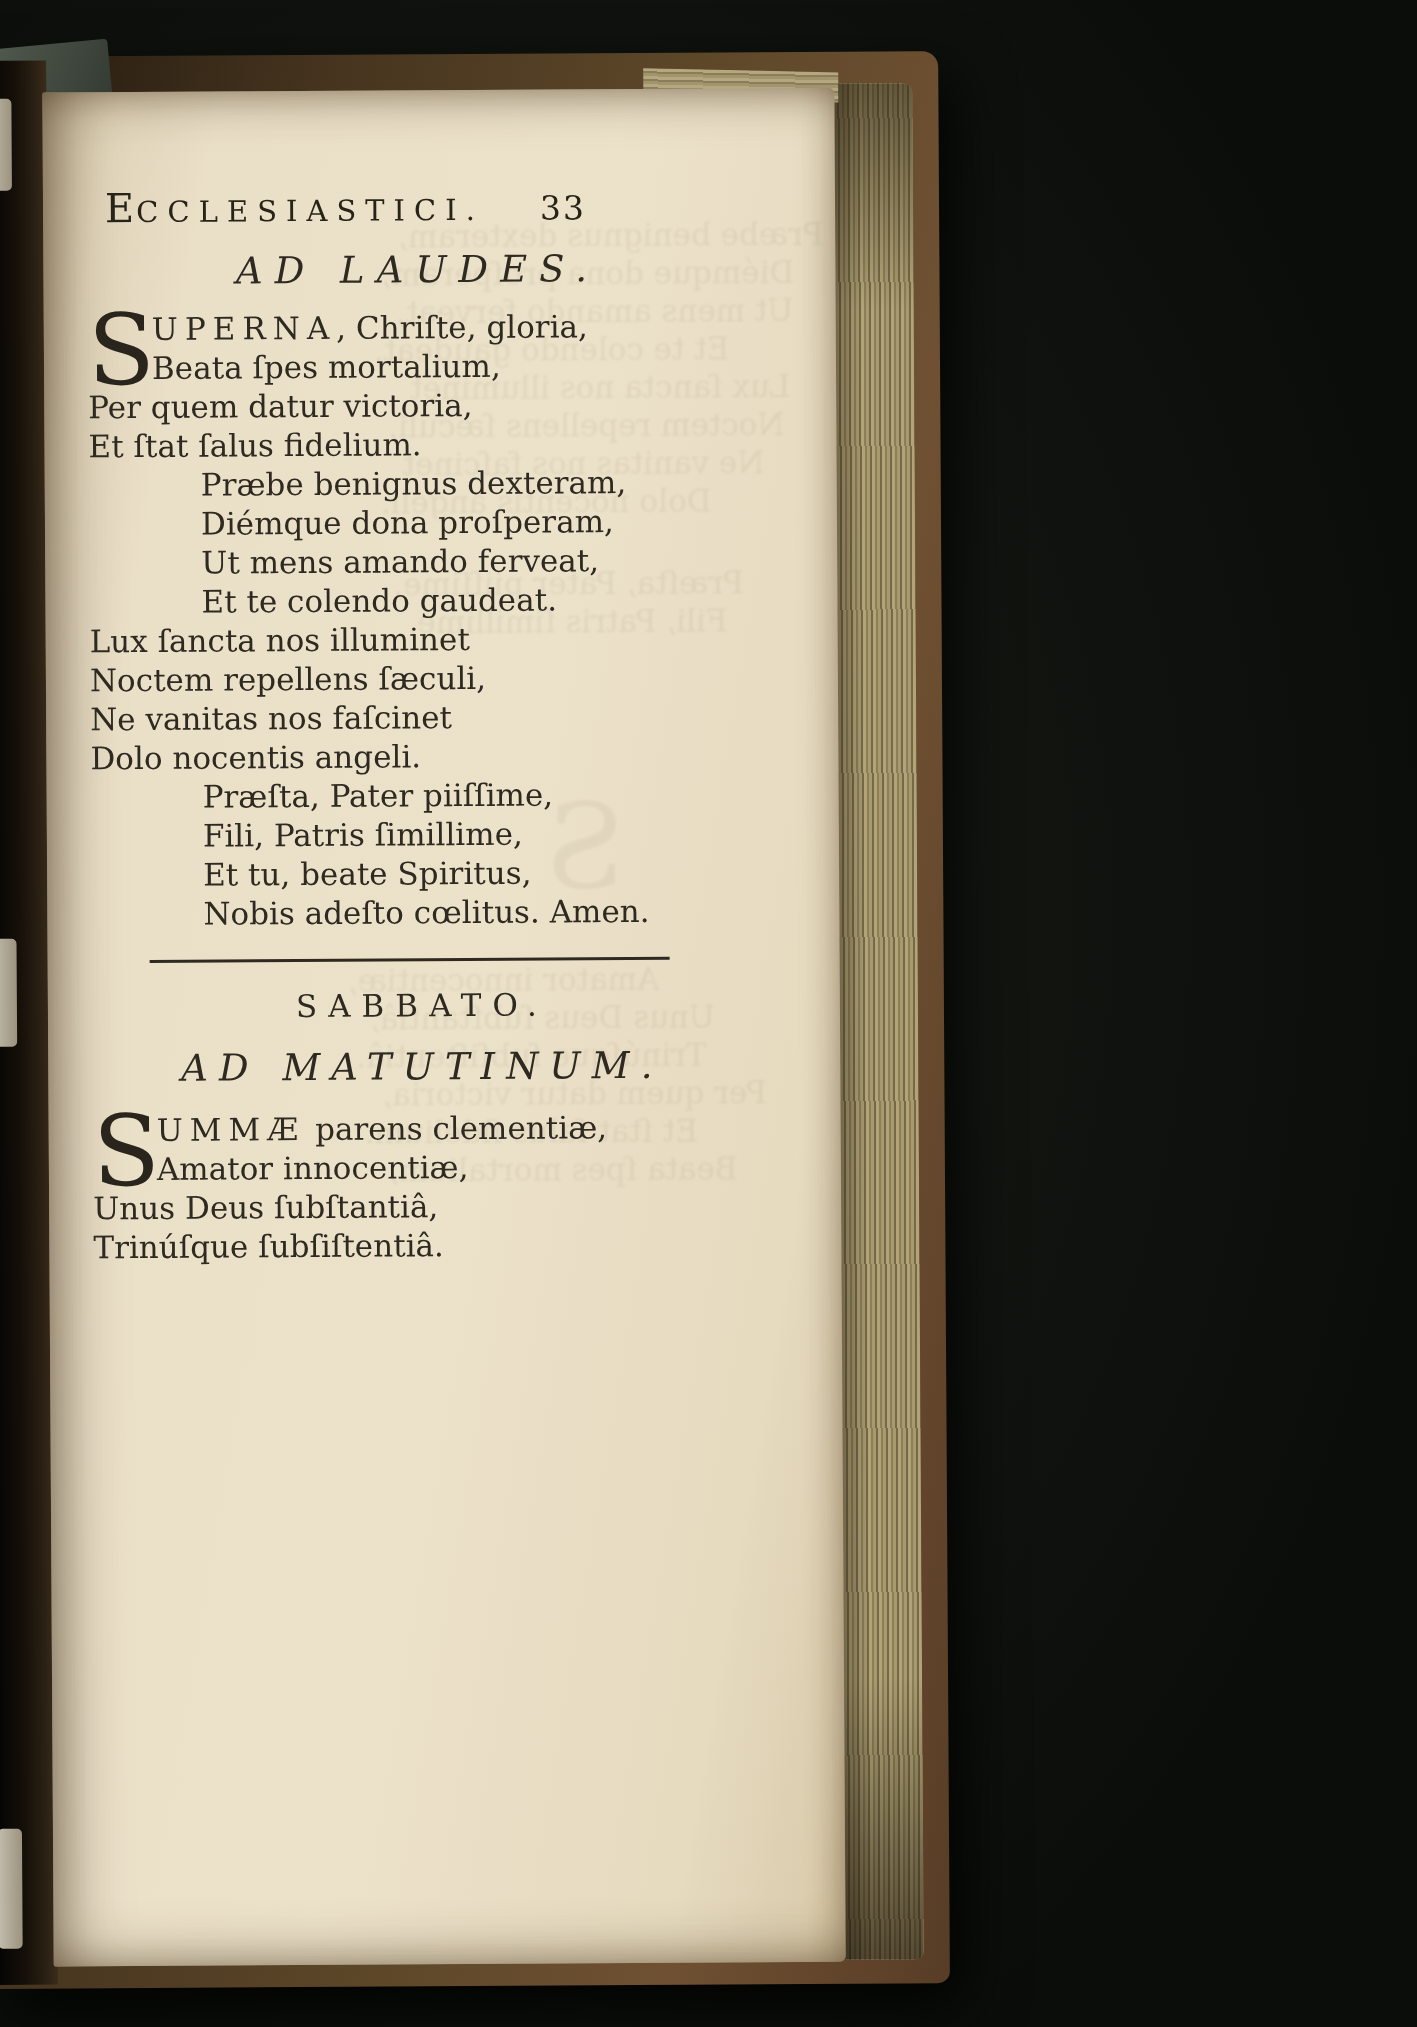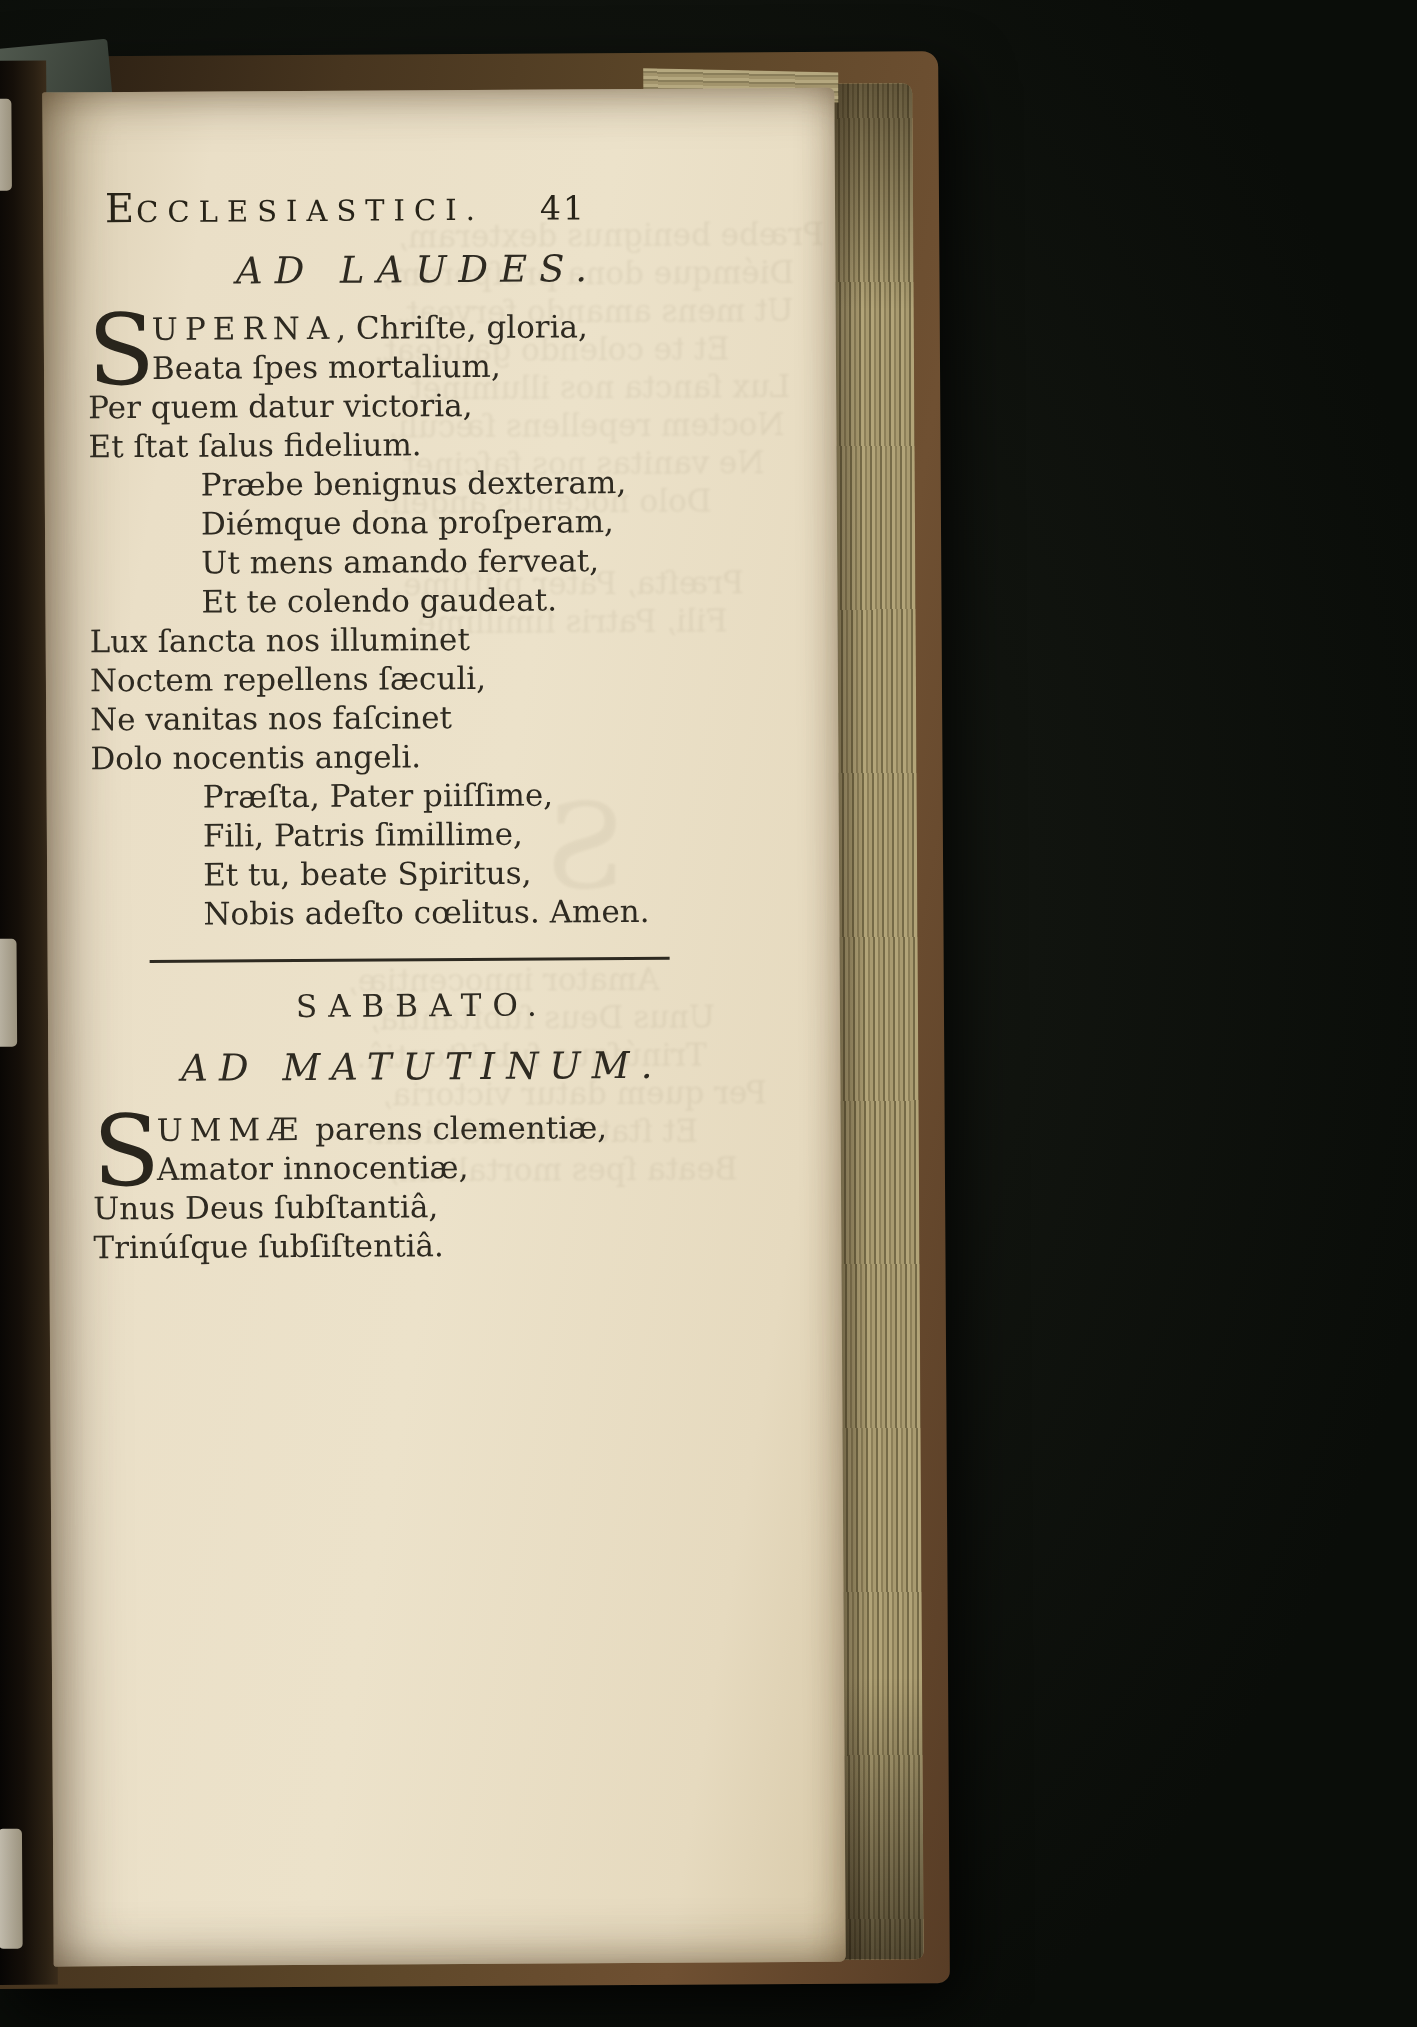--- a/index.html
+++ b/index.html
@@ -103,21 +103,21 @@
       <div class="g" style="left:308px; top:948px">Trinúſque ſubſiſtentiâ.</div>
       <div class="g" style="left:334px; top:986px">Per quem datur victoria,</div>
       <div class="g" style="left:316px; top:1024px">Et ſtat ſalus fidelium.</div>
       <div class="g" style="left:340px; top:1062px">Beata ſpes mortalium,</div>
     </div>
 
     <div class="text-block">
 
       <div class="page-header">
         <div class="running-title"><span class="title-initial">E</span><span>CCLESIASTICI.</span></div>
-        <div class="page-number">41</div>
+        <div class="page-number">33</div>
       </div>
 
       <div class="heading-laudes">AD LAUDES.</div>
 
       <div class="hymn">
         <div class="verse-open">
           <span class="dropcap">S</span>
           <div class="line"><span class="caps">UPERNA</span><span>, Chriſte, gloria,</span></div>
           <div class="line">Beata ſpes mortalium,</div>
         </div>

